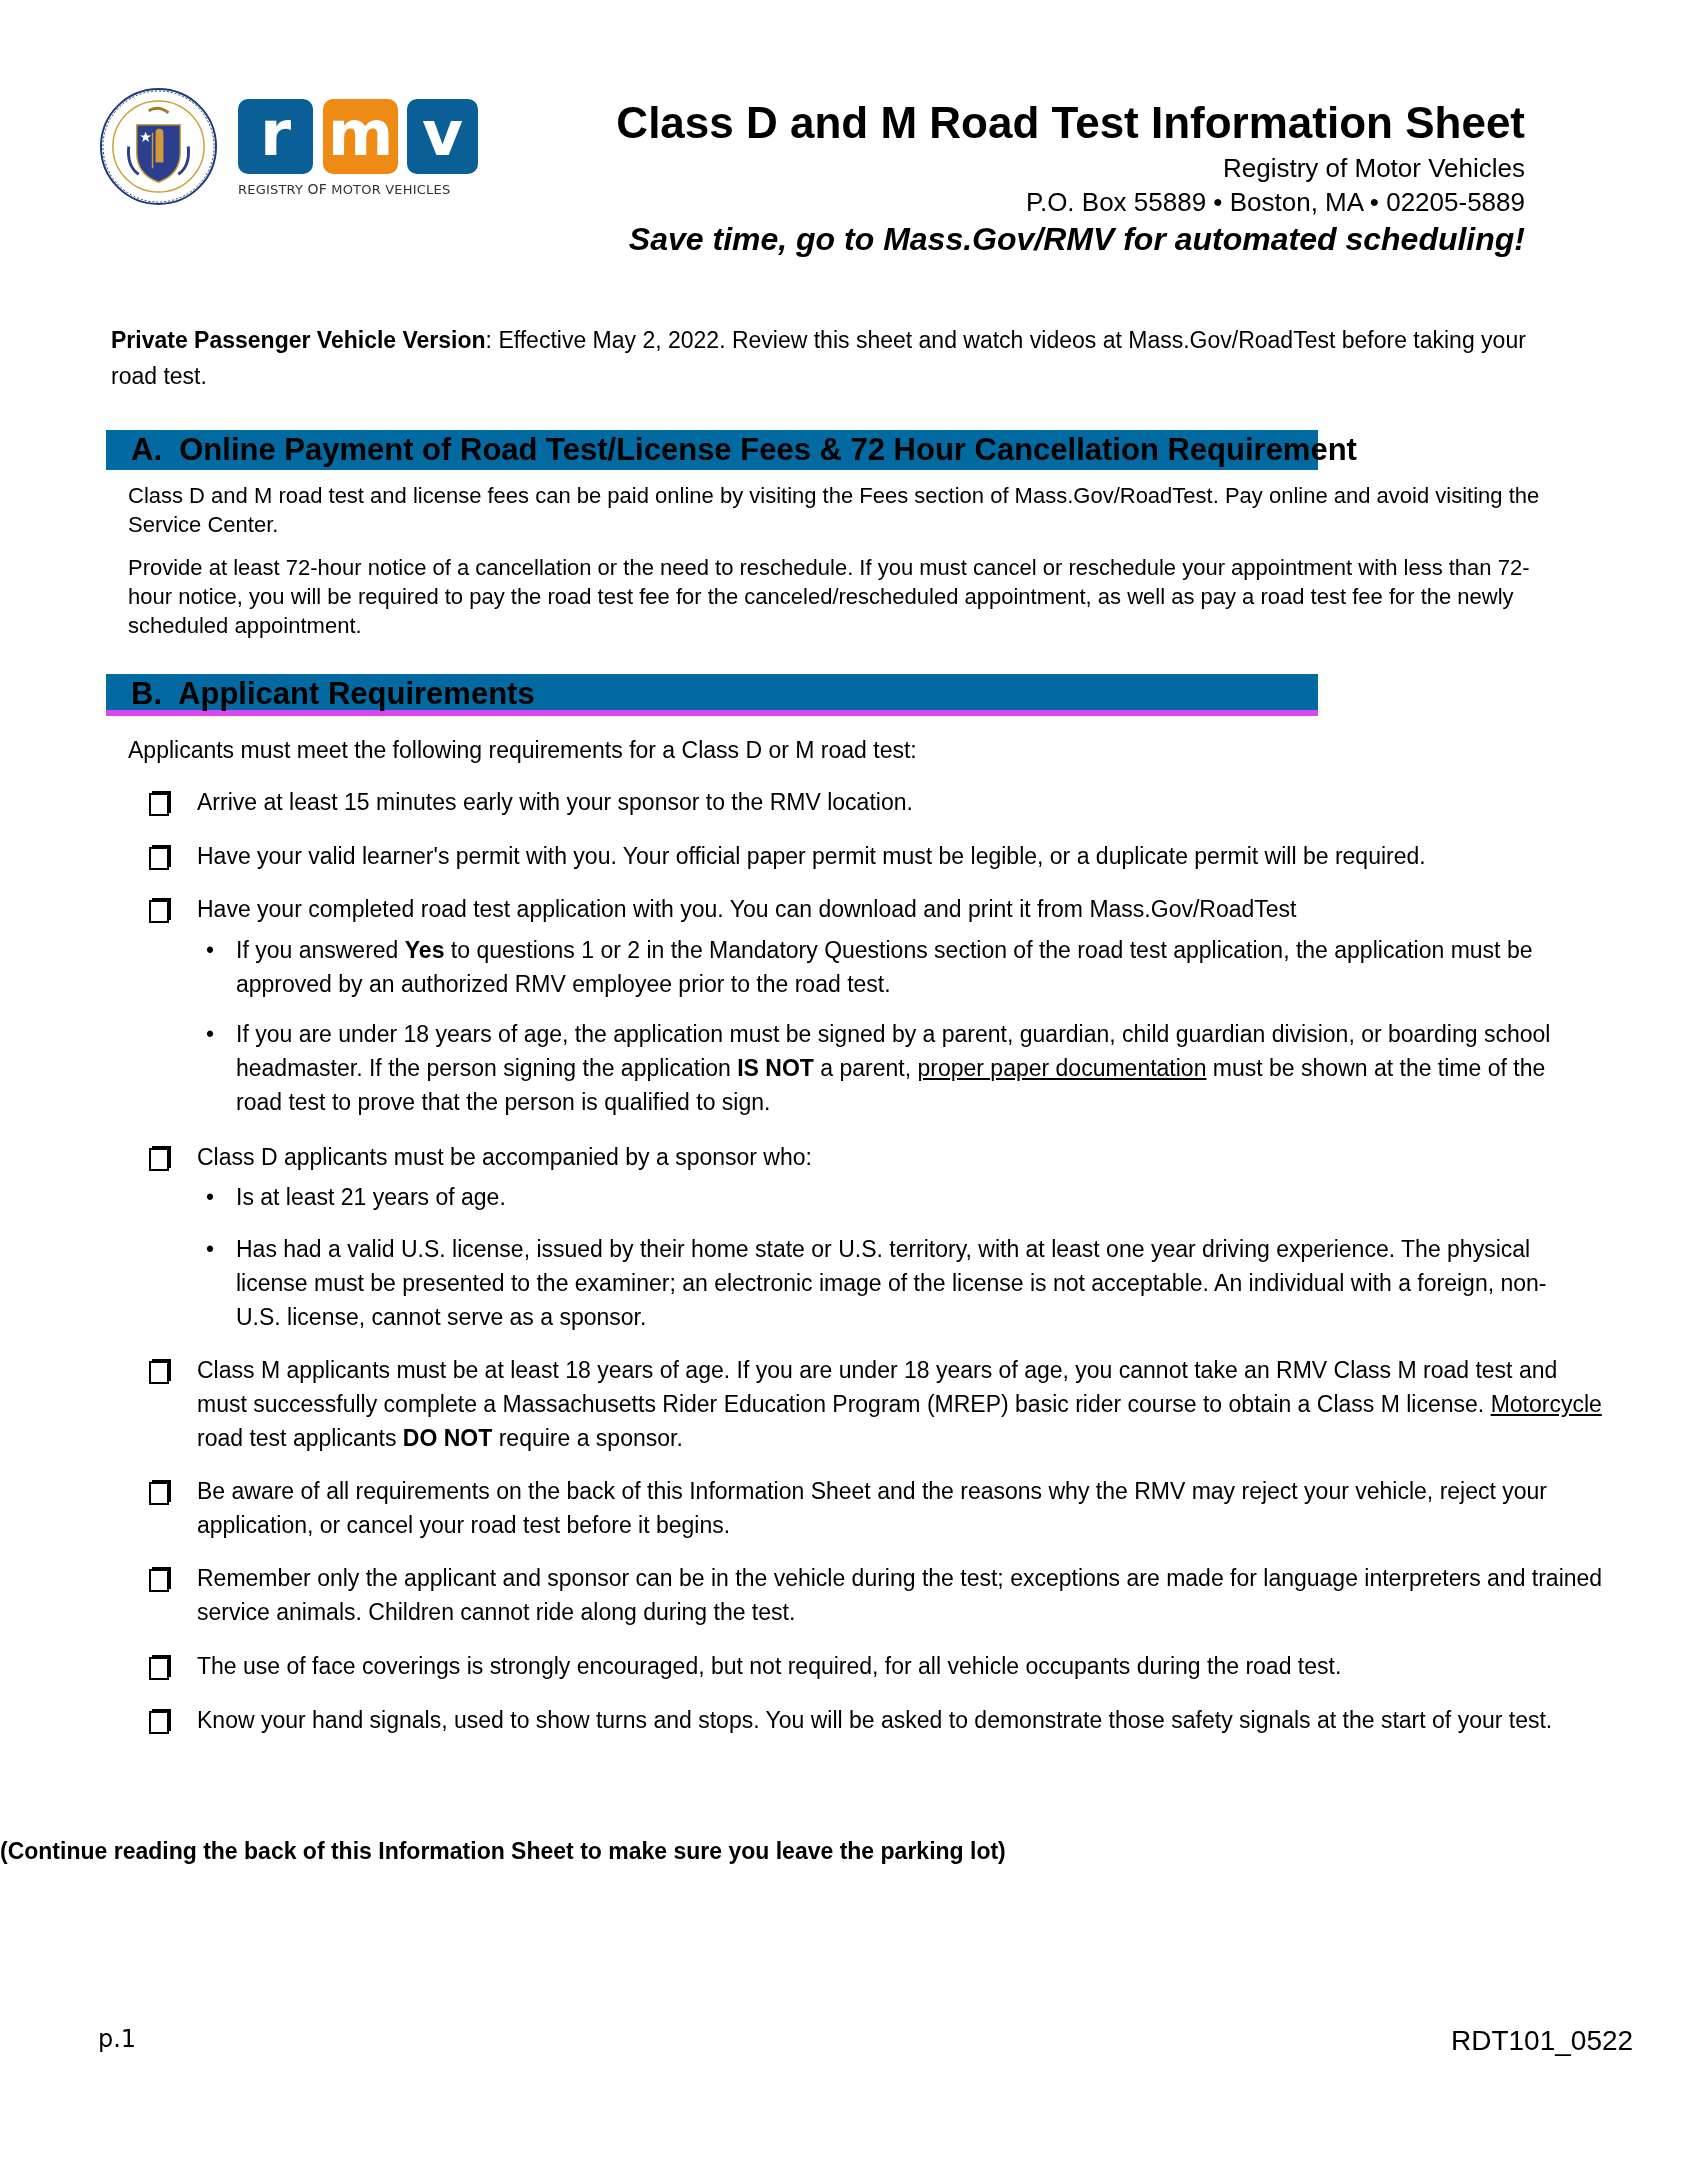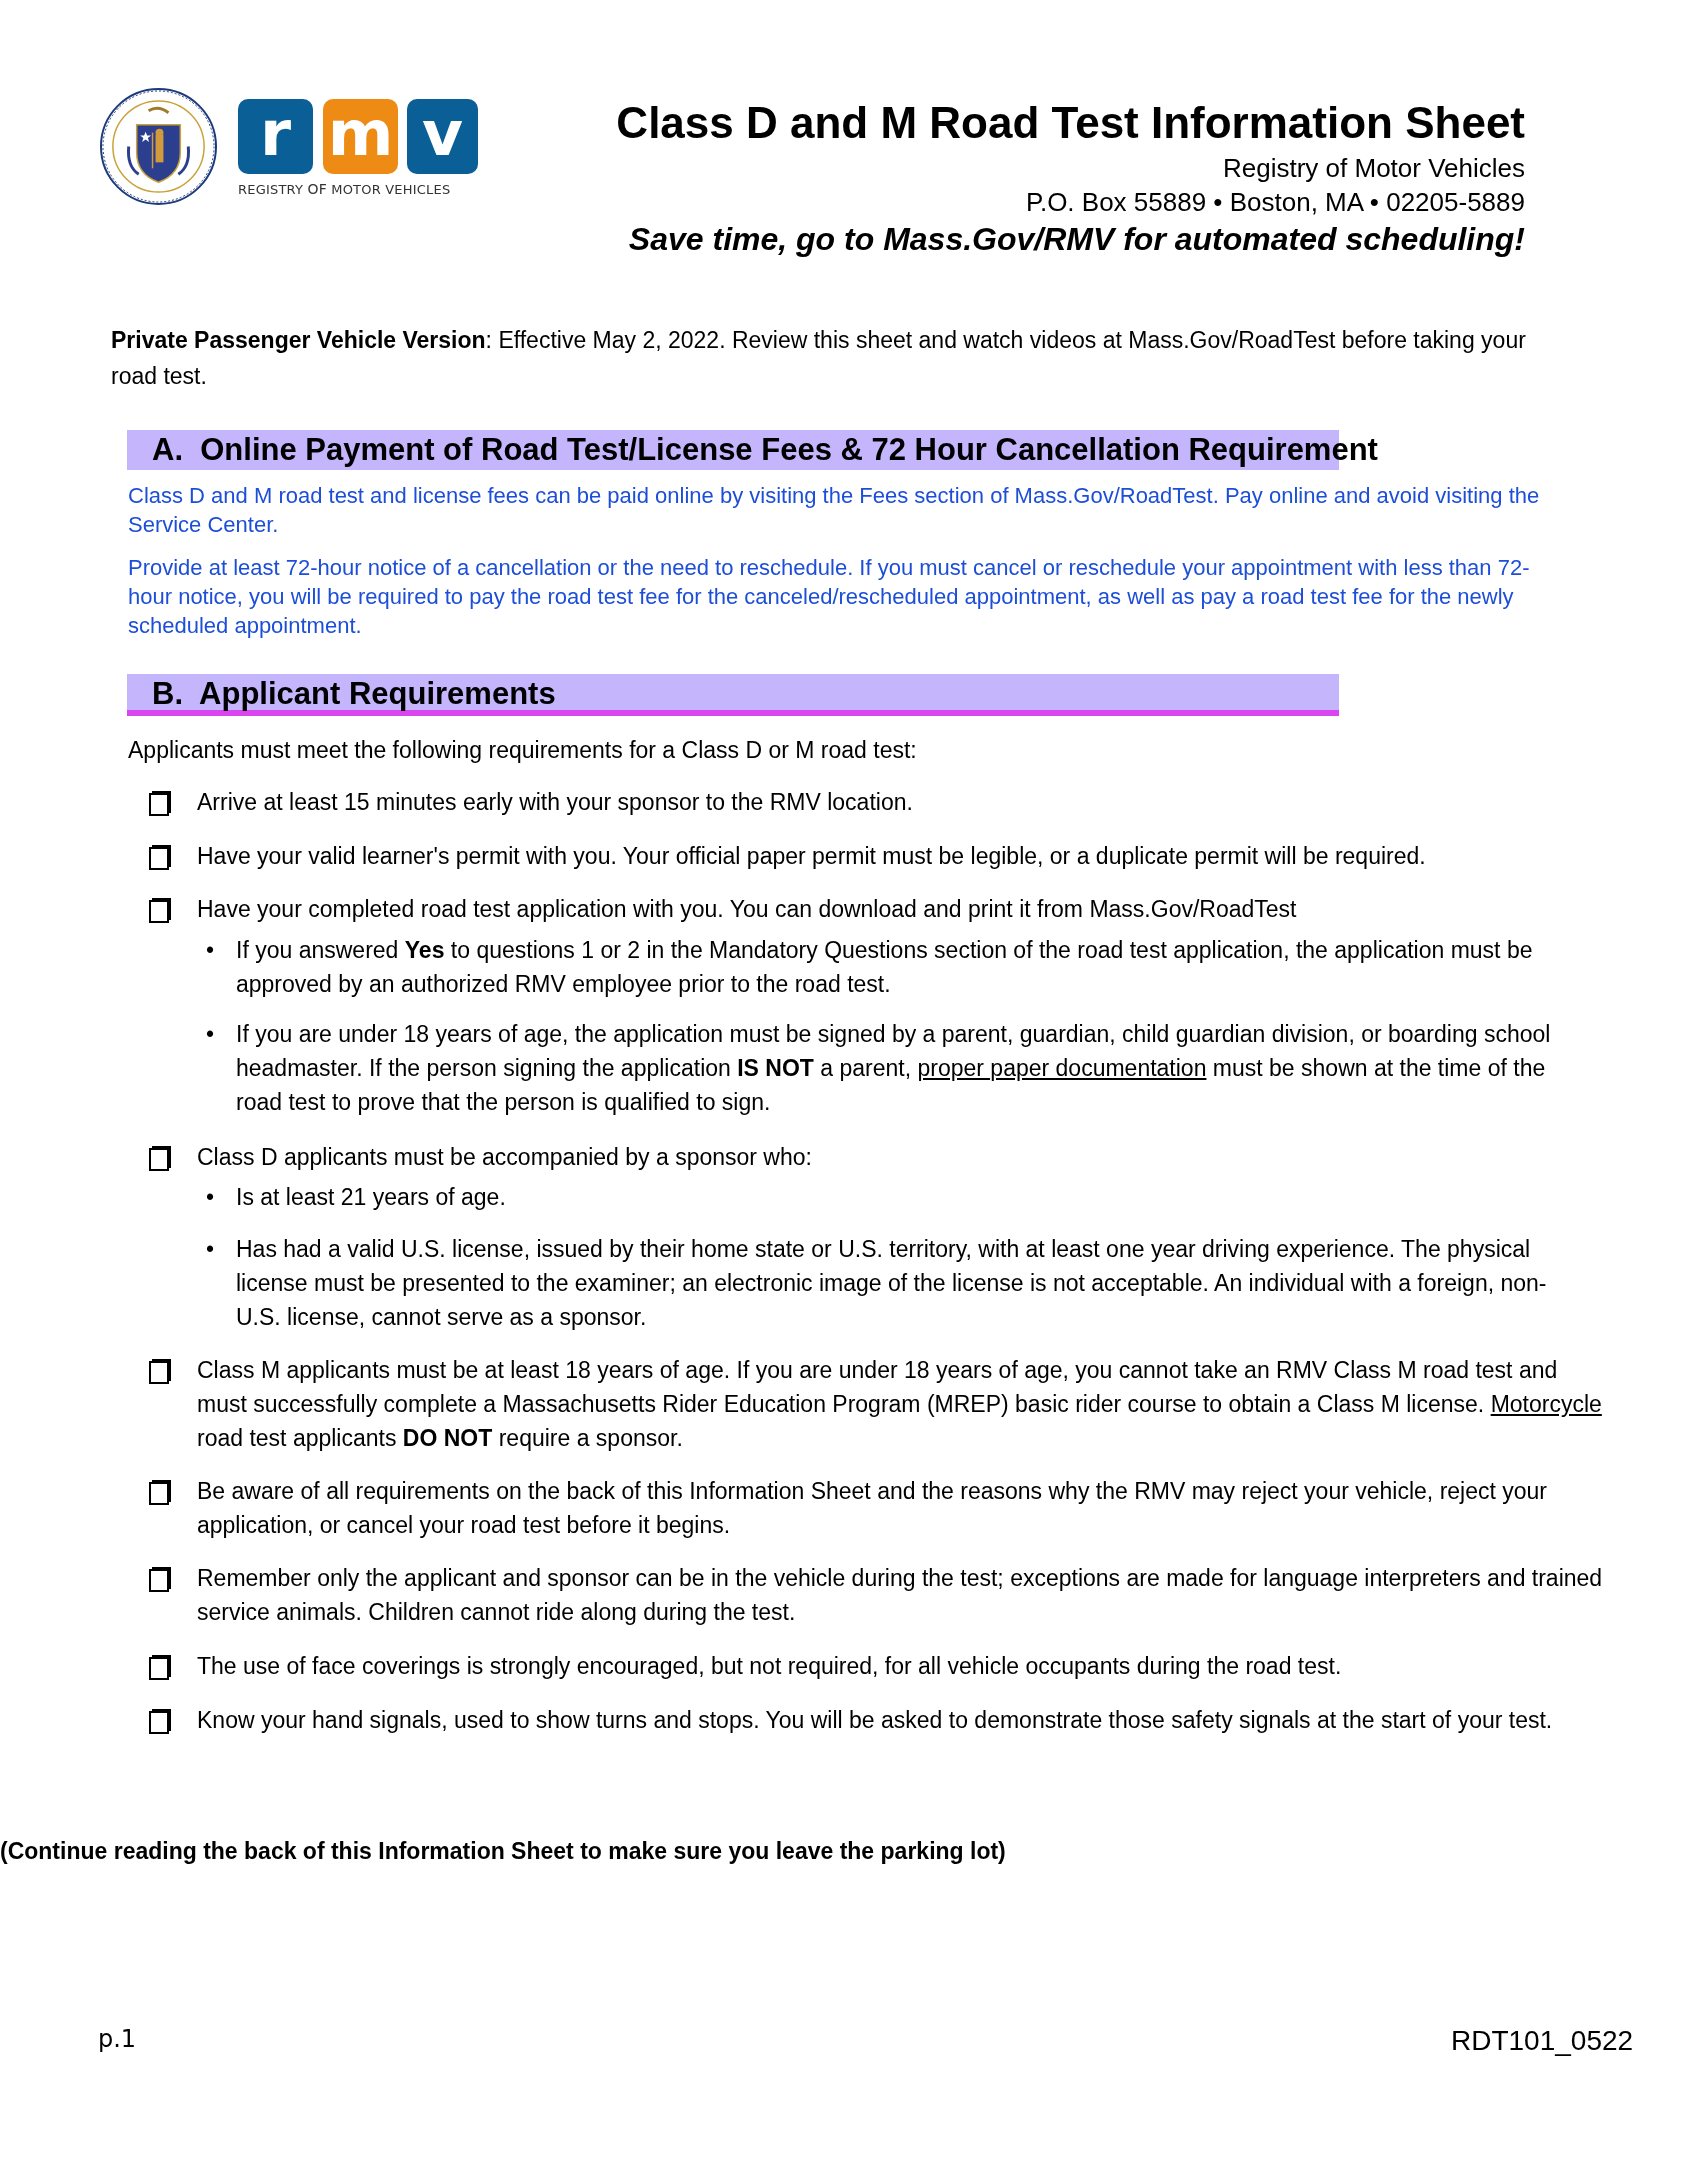--- a/index.html
+++ b/index.html
@@ -20,26 +20,26 @@
   
   .hdr { left: 535px; width: 990px; text-align: right; white-space: nowrap; }
   .title { top: 97px; font-size: 44px; font-weight: bold; line-height: 51px; }
   .sub1 { top: 153px; font-size: 26px; line-height: 30px; }
   .sub2 { top: 187px; font-size: 26px; line-height: 30px; }
   .tagline { top: 220px; font-size: 32px; line-height: 38px; font-weight: bold; font-style: italic; }
 
   .intro { left: 111px; top: 322px; width: 1445px; font-size: 23px; line-height: 36px; }
   .intro b { font-weight: bold; }
 
-  .section-bar { left: 127px; width: 1212px; height: 40px; background: #c4b5fd; }
+  .section-bar { left: 106px; width: 1212px; height: 40px; background: #0369a1; }
   .section-bar.a { top: 430px; }
   .section-bar.b { top: 674px; border-bottom: 6px solid #d946ef; height: 42px; }
   .section-title { position: absolute; left: 25px; top: 2px; font-size: 31px; font-weight: bold; line-height: 36px; white-space: nowrap; }
 
-  .para { left: 128px; width: 1445px; font-size: 22px; line-height: 29px; color: #1d4ed8; }
+  .para { left: 128px; width: 1445px; font-size: 22px; line-height: 29px; color: #000000; }
 
   .sec-b-intro { left: 128px; top: 735px; font-size: 23px; line-height: 30px; }
 
   .item { left: 149px; width: 1426px; font-size: 23px; line-height: 34px; }
   .item .cb { position: absolute; left: 0; top: 6px; width: 20px; height: 22px; }
   .item .cb::before { content: ""; position: absolute; left: 0; top: 2px; width: 16px; height: 19px; border: 2px solid #000; }
   .item .cb::after { content: ""; position: absolute; left: 3px; top: 0; width: 16px; height: 19px; border-top: 3px solid #000; border-right: 3px solid #000; }
   .item .txt { position: absolute; left: 48px; width: 1406px; }
 
   .bullet { left: 206px; width: 1366px; font-size: 23px; line-height: 34px; }

